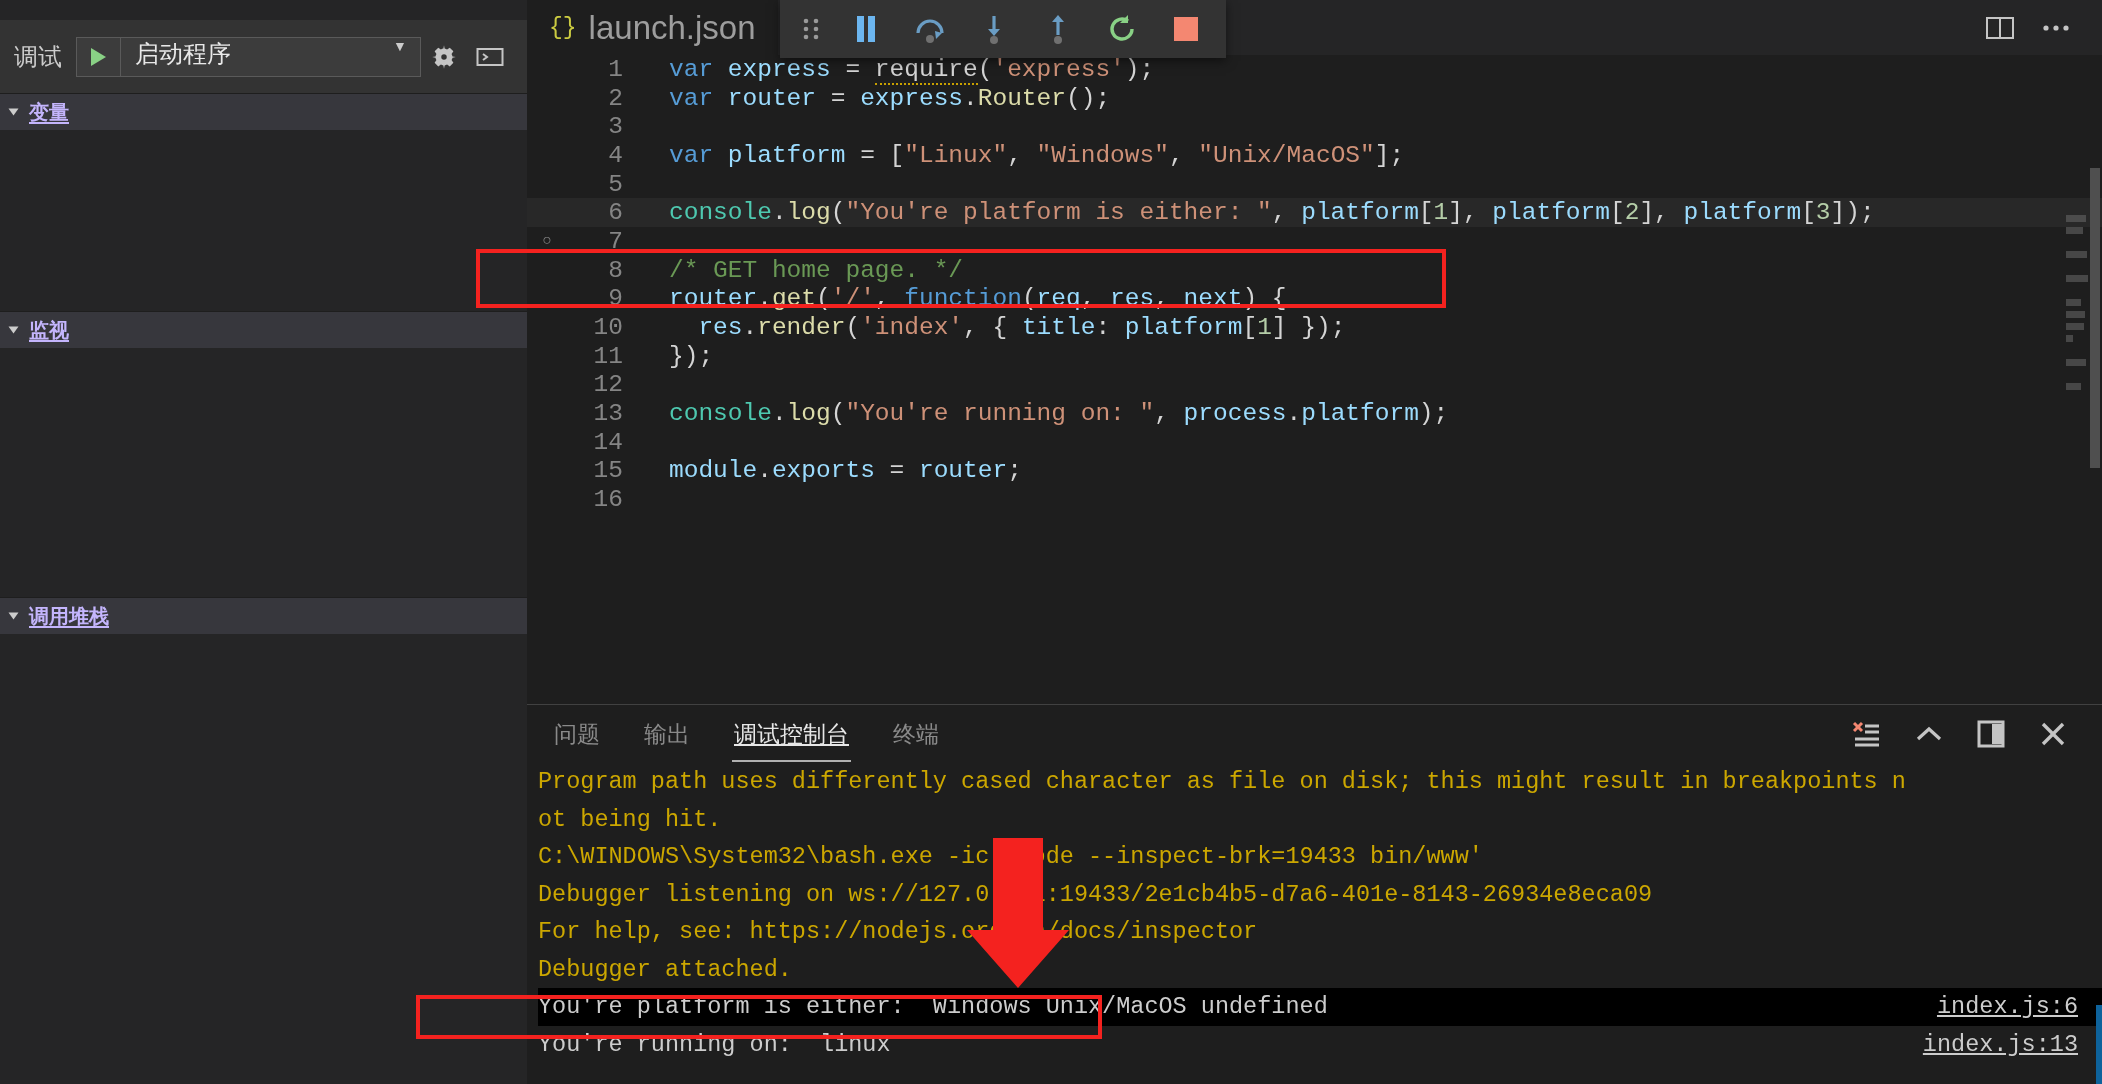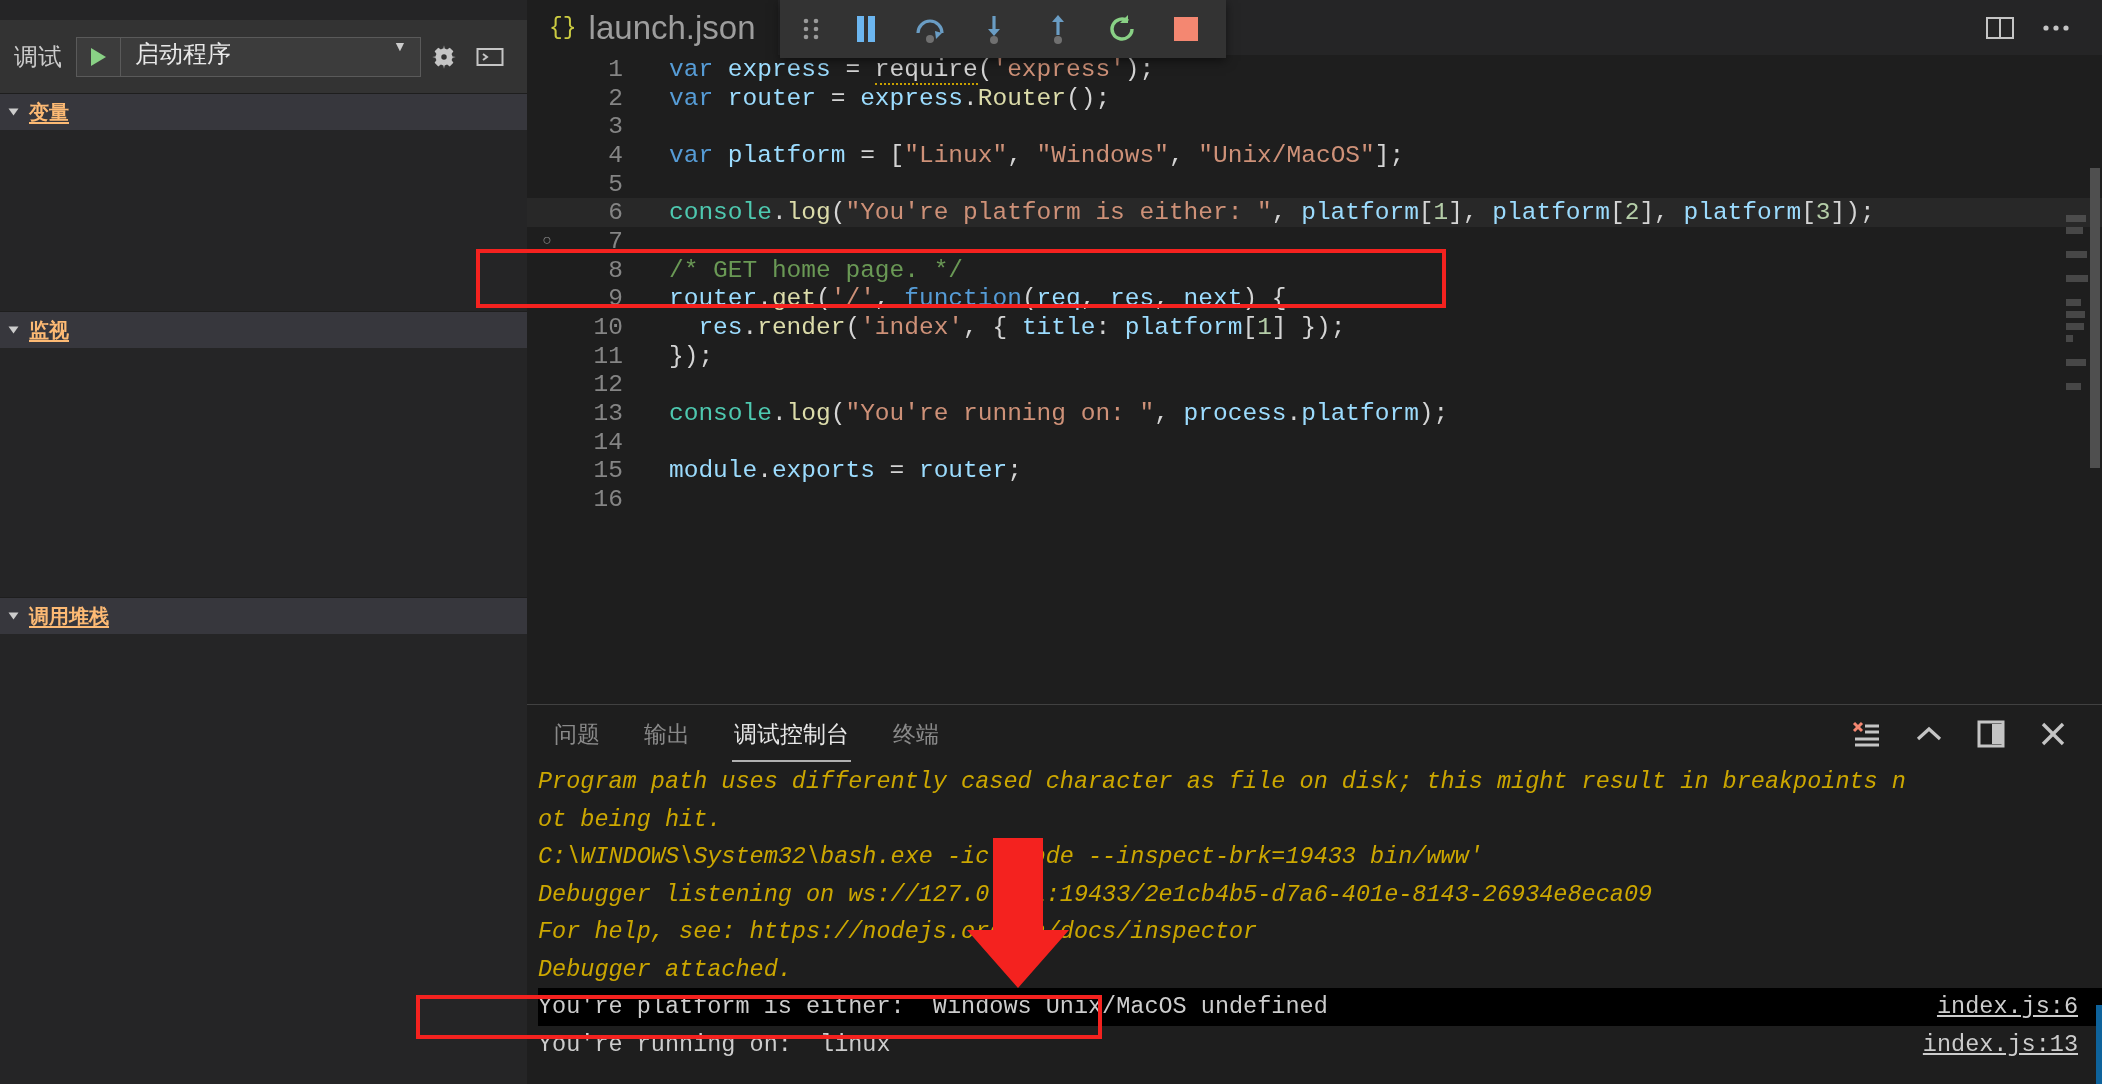--- a/index.html
+++ b/index.html
@@ -51,21 +51,21 @@
   .pane-header {
     height: 37px; background: #37373d; display: flex; align-items: center;
     padding-left: 10px; border-top: 1px solid #1e1e1e;
   }
   .pane-header .twisty {
     width: 0; height: 0; border-left: 7px solid #cccccc;
     border-top: 5px solid transparent; border-bottom: 5px solid transparent;
     transform: rotate(90deg); margin-right: 12px;
   }
   .pane-title {
-    color: #fdba74; font-size: 20px; font-weight: bold;
+    color: #c4b5fd; font-size: 20px; font-weight: bold;
     text-decoration: underline; text-underline-offset: 3px;
   }
   .pane-body { background: #252526; }
 
   
   #editor-area {
     position: absolute; left: 527px; top: 0; right: 0; height: 704px;
     background: #1e1e1e;
   }
   #tabbar {
@@ -143,38 +143,38 @@
 
   
   #panel {
     position: absolute; left: 527px; top: 704px; right: 0; bottom: 0;
     background: #1e1e1e; border-top: 1px solid #414141;
   }
   #panel-tabs { height: 58px; display: flex; align-items: center;
     padding-left: 25px; position: relative; }
   .p-tab { color: #8a8a8a; font-size: 23px; margin-right: 40px;
     position: relative; padding: 14px 2px; white-space: nowrap; }
-  .p-tab.active { color: #e7e7e7; }
+  .p-tab.active { color: #e7e7e7; text-decoration: underline; }
   .p-tab.active::after {
     content: ""; position: absolute; left: 0; right: 0; bottom: 2px;
     height: 2px; background: #b0b0b0;
   }
   #panel-actions { position: absolute; right: 18px; top: 0; height: 58px;
     display: flex; align-items: center; }
   .pa-btn { width: 62px; height: 58px; display: flex; align-items: center;
     justify-content: center; }
 
   #console-body {
     position: absolute; left: 0; top: 58px; right: 0; bottom: 0;
     font-family: "Liberation Mono", monospace; font-size: 23.5px;
     padding-left: 11px; overflow: hidden;
   }
   .c-line { height: 37.5px; line-height: 37.5px; white-space: pre;
     position: relative; padding-left: 0; }
-  .c-warn { color: #cca700; font-style: italic; }
+  .c-warn { color: #cca700; }
   .c-out { color: #cccccc; }
   .src-link {
     position: absolute; right: 24px; color: #cccccc; text-decoration: underline;
     font-family: "Liberation Mono", monospace; font-size: 23.5px;
   }
   #redbox-console {
     position: absolute; left: 416px; top: 995px; width: 686px; height: 44px;
     border: 4px solid #f4221f; z-index: 25; pointer-events: none;
   }
   #hl-console-line { background: #000000; }

